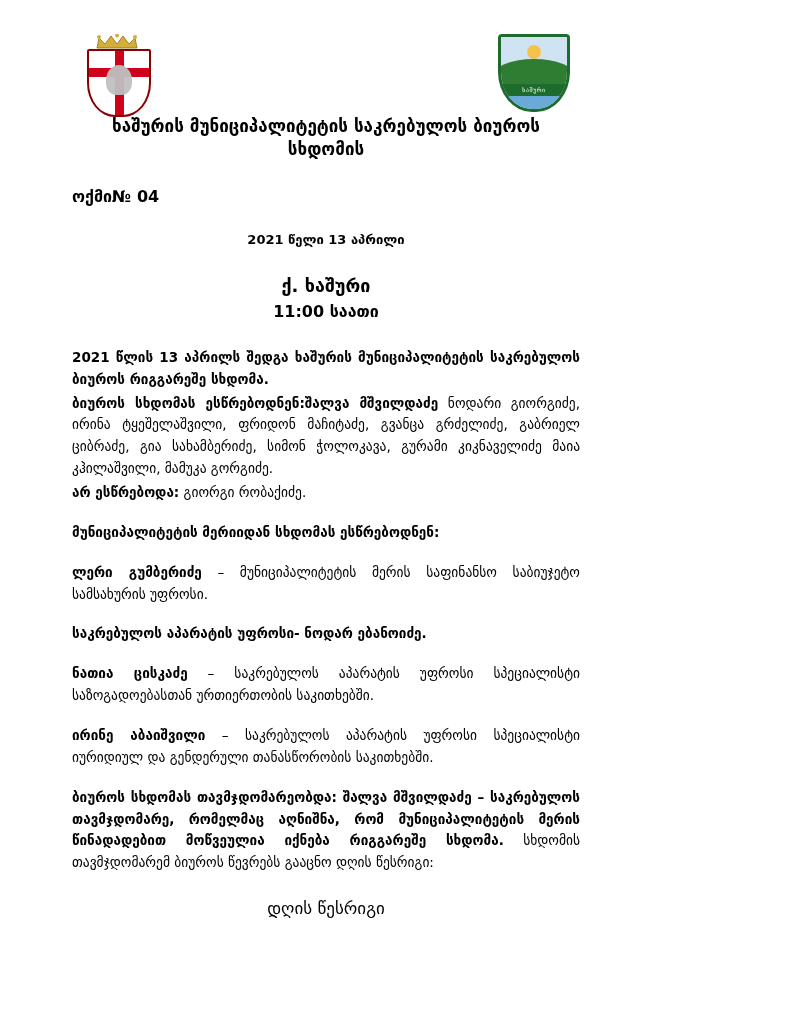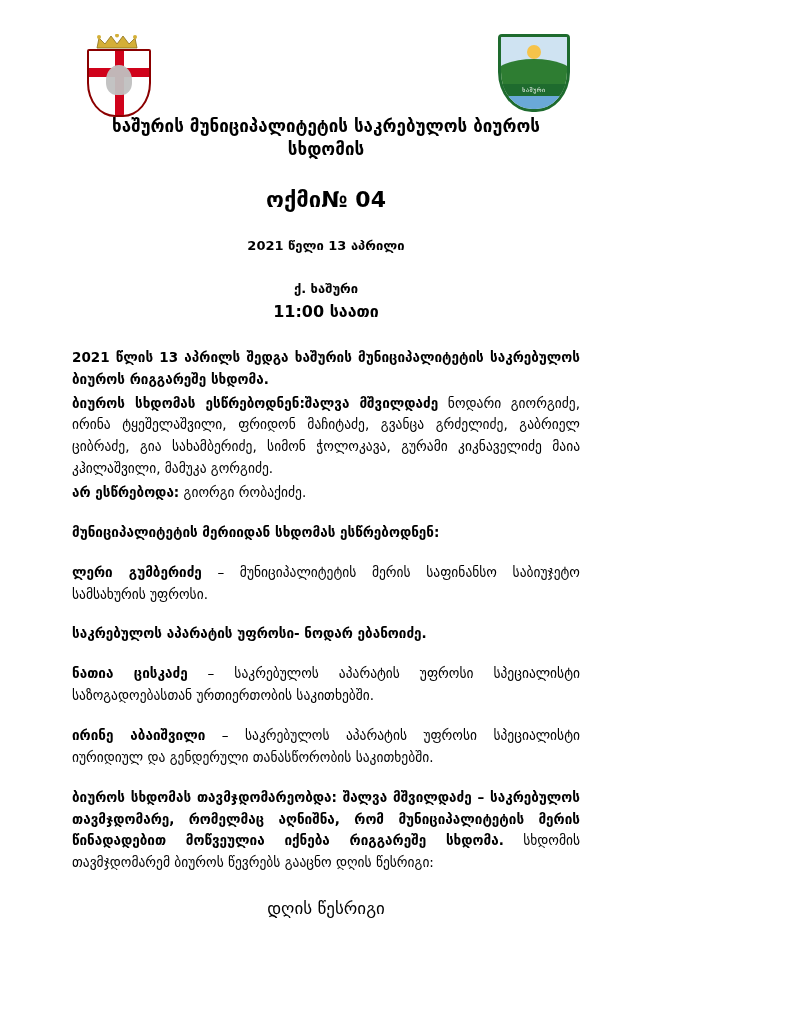--- a/index.html
+++ b/index.html
@@ -43,35 +43,35 @@
   }
   .org-title {
     text-align: center;
     font-weight: bold;
     font-size: 17px;
     line-height: 1.35;
     margin: 0 0 4px 0;
     letter-spacing: 0px;
   }
   .doc-title {
-    text-align: center;
-    font-weight: bold;
-    font-size: 22px;
+    text-align: left;
+    font-weight: bold;
+    font-size: 16px;
     margin: 26px 0 0 0;
   }
   .doc-date {
     text-align: center;
     font-weight: bold;
     font-size: 13px;
     margin: 26px 0 0 0;
   }
   .doc-city {
     text-align: center;
     font-weight: bold;
-    font-size: 13px;
+    font-size: 18px;
     margin: 28px 0 0 0;
   }
   .doc-time {
     text-align: center;
     font-weight: bold;
     font-size: 16px;
     margin: 6px 0 0 0;
   }
   p.body-par {
     font-size: 13.5px;

